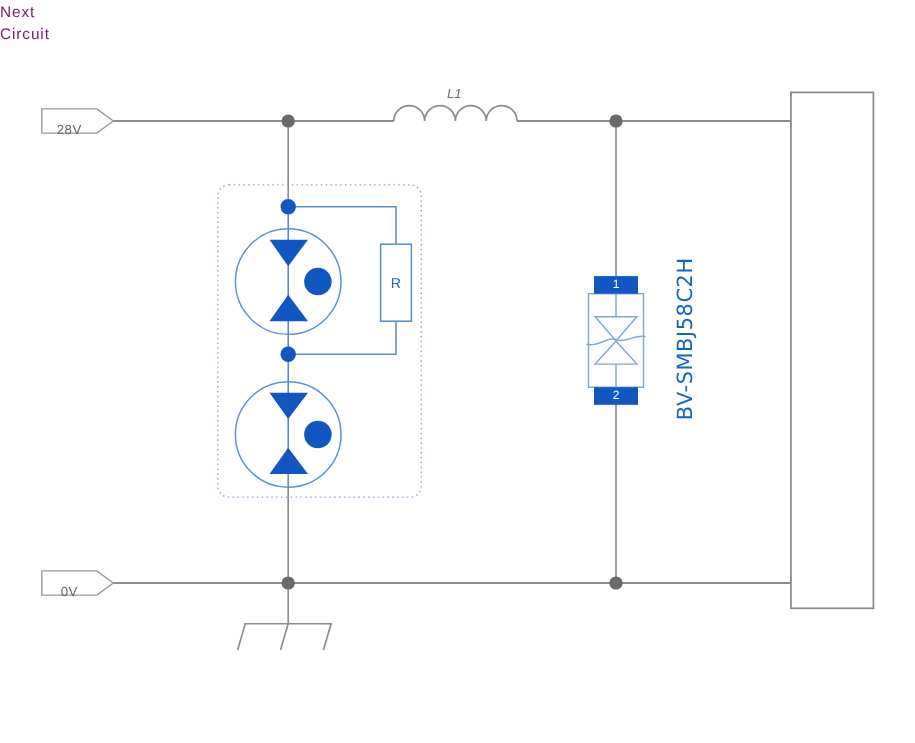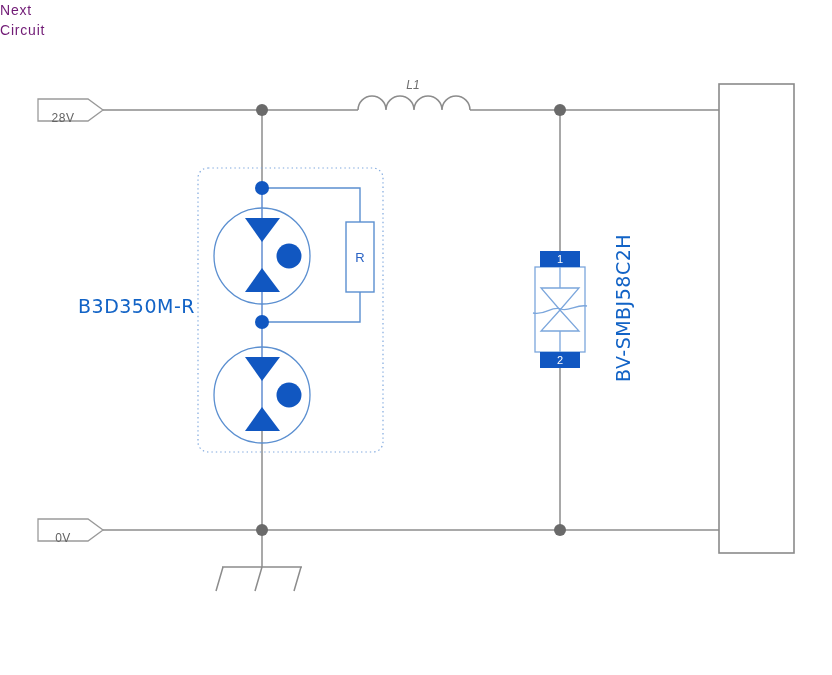--- a/index.html
+++ b/index.html
@@ -116,17 +116,16 @@
     <circle class="junction" cx="262" cy="530" r="6"></circle>
     <circle class="junction" cx="560" cy="530" r="6"></circle>
   </svg>
 
   <div class="txt flag-label top">28V</div>
   <div class="txt flag-label bottom">0V</div>
   <div class="txt l1-label">L1</div>
   <div class="txt r-label">R</div>
   <div class="txt pin-label p1">1</div>
   <div class="txt pin-label p2">2</div>
-  <div class="txt module-label">B3D350M-R</div>
   <div class="txt tvs-label">BV-SMBJ58C2H</div>
   <div class="nc-label">Next
 Circuit</div>
 </div>
 
 </body></html>

